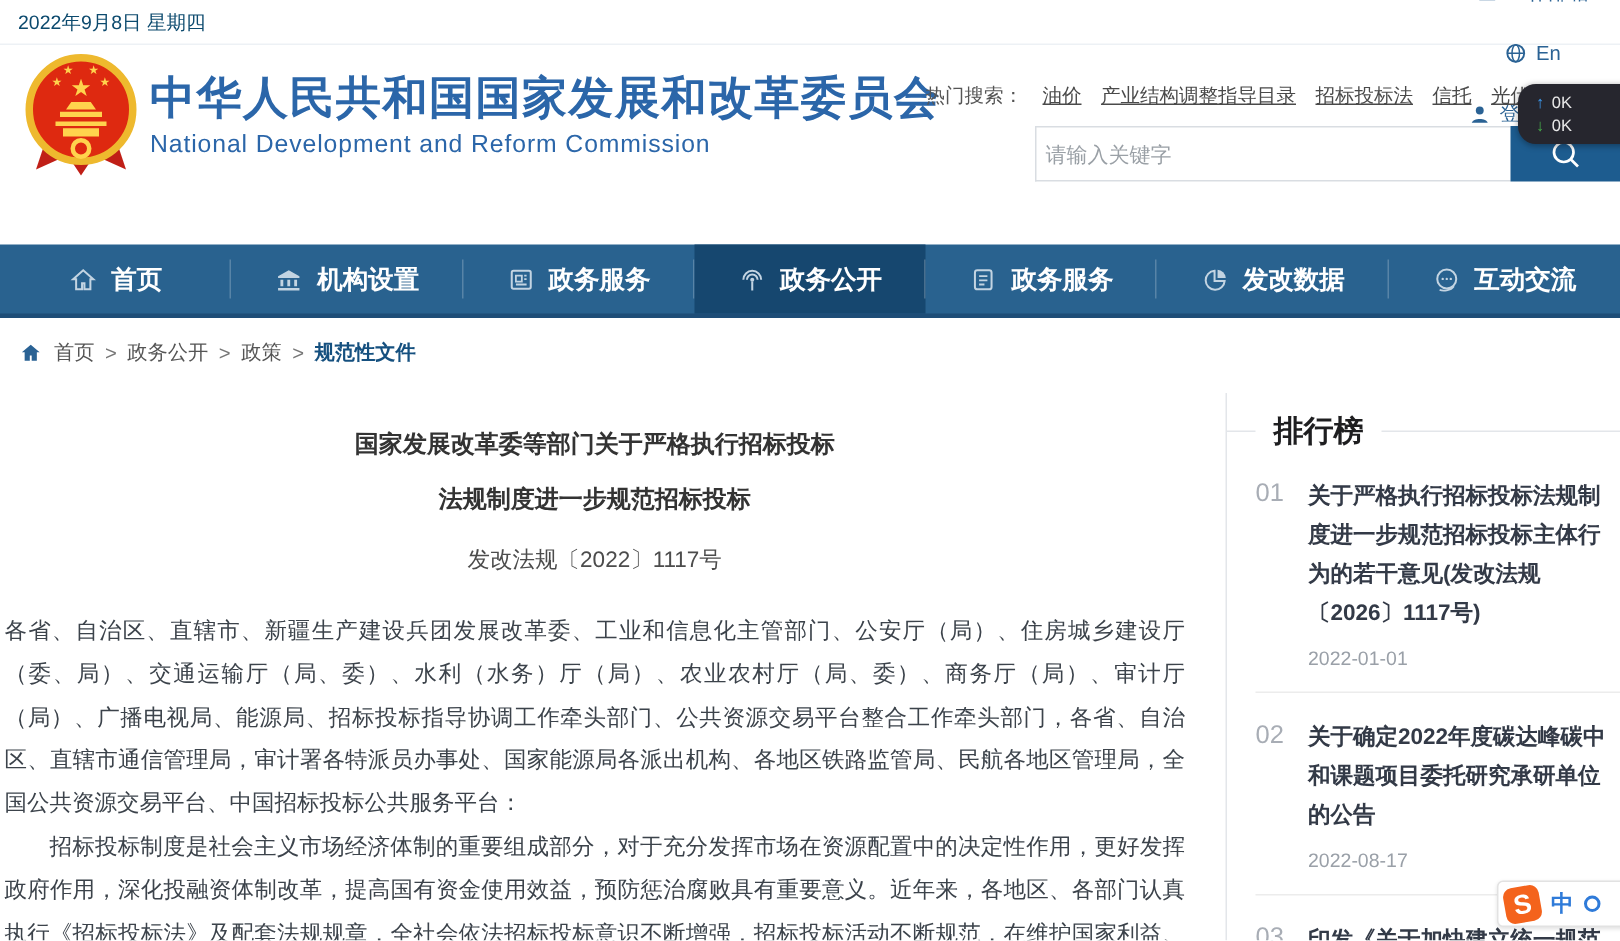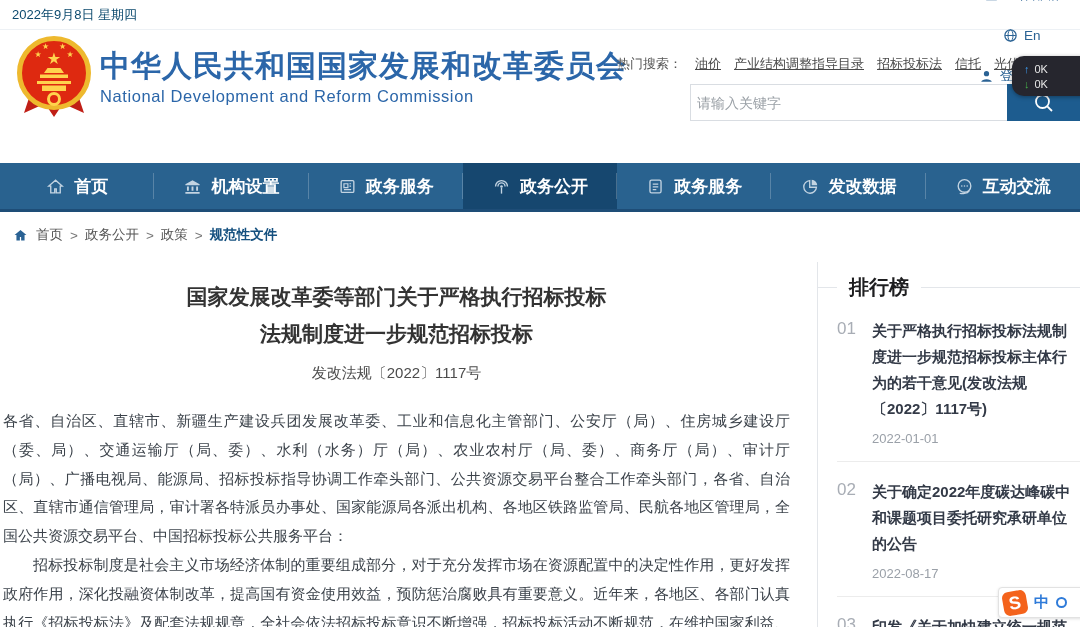--- a/index.html
+++ b/index.html
@@ -53,21 +53,21 @@
   .breadcrumb { display:flex; align-items:center; gap:7px; padding:0 12px; margin-top:12px; height:22px;
                 font-size:13.5px; color:#555; }
   .breadcrumb svg { width:17px; height:15px; }
   .crumb { color:#555; cursor:pointer; }
   .crumb-sep { color:#777; }
   .crumb.last { color:#15507f; font-weight:bold; }
 
   
   .main { display:flex; margin-top:16px; }
   .content { width:790px; padding-left:3px; }
-  .article-title { text-align:center; font-size:21px; font-weight:bold; color:#333;
+  .article-title { text-align:center; font-size:16px; font-weight:bold; color:#333;
                    line-height:37px; margin-top:16px; }
   .doc-number { text-align:center; font-size:15px; color:#4c4c4c; margin-top:12px; }
   .body-text { margin-top:24px; font-size:15px; line-height:28.8px; color:#3c434b; text-align:justify; }
   .body-text p.indent { text-indent:2em; }
 
   
   .sidebar { flex:1; margin-left:27px; border-left:1px solid #e3e6ea; }
   .sidebar-head { display:flex; align-items:center; margin-top:12px; }
   .sidebar-head::before { content:""; width:19px; height:1px; background:#e3e6ea; }
   .sidebar-head::after { content:""; flex:1; height:1px; background:#e3e6ea; }
@@ -266,21 +266,21 @@
     </div>
 
     <div class="sidebar">
       <div class="sidebar-head">
         <span class="sidebar-title">排行榜</span>
       </div>
       <div class="rank-list">
         <div class="rank-item">
           <span class="rank-num">01</span>
           <div class="rank-body">
-            <div class="rank-title">关于严格执行招标投标法规制度进一步规范招标投标主体行为的若干意见(发改法规〔2022〕1117号)</div>
+            <div class="rank-title">关于严格执行招标投标法规制度进一步规范招标投标主体行为的若干意见(发改法规〔2026〕1117号)</div>
             <div class="rank-date">2022-01-01</div>
           </div>
         </div>
         <div class="rank-item">
           <span class="rank-num">02</span>
           <div class="rank-body">
             <div class="rank-title">关于确定2022年度碳达峰碳中和课题项目委托研究承研单位的公告</div>
             <div class="rank-date">2022-08-17</div>
           </div>
         </div>

